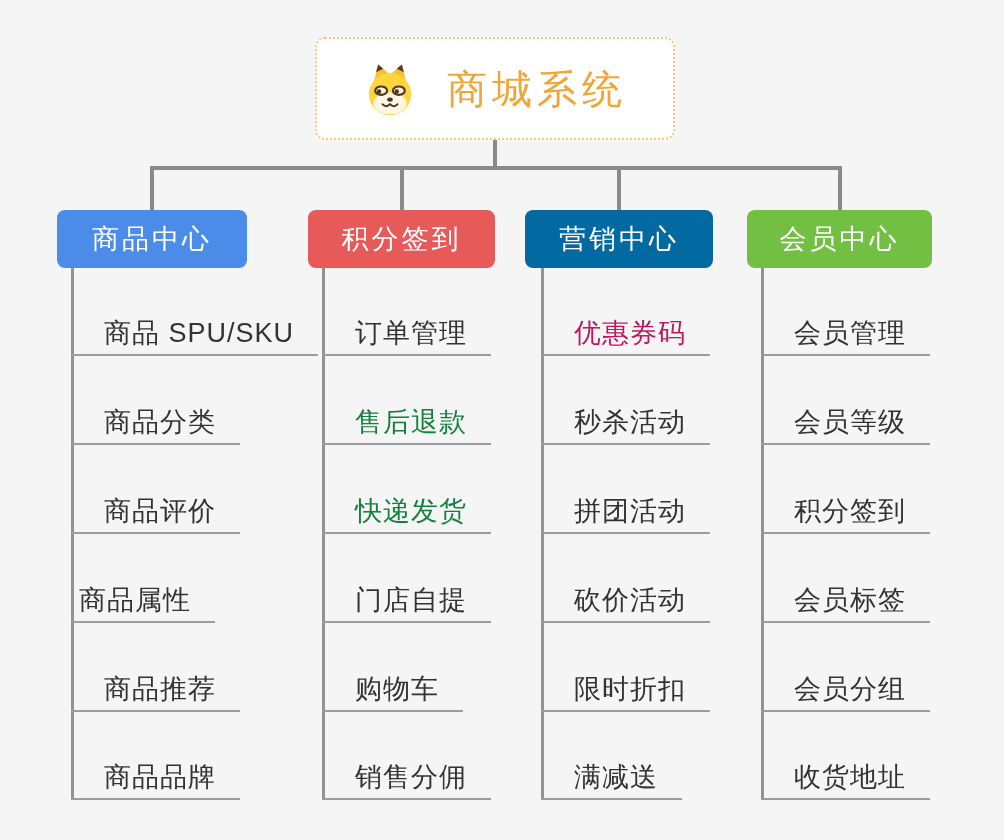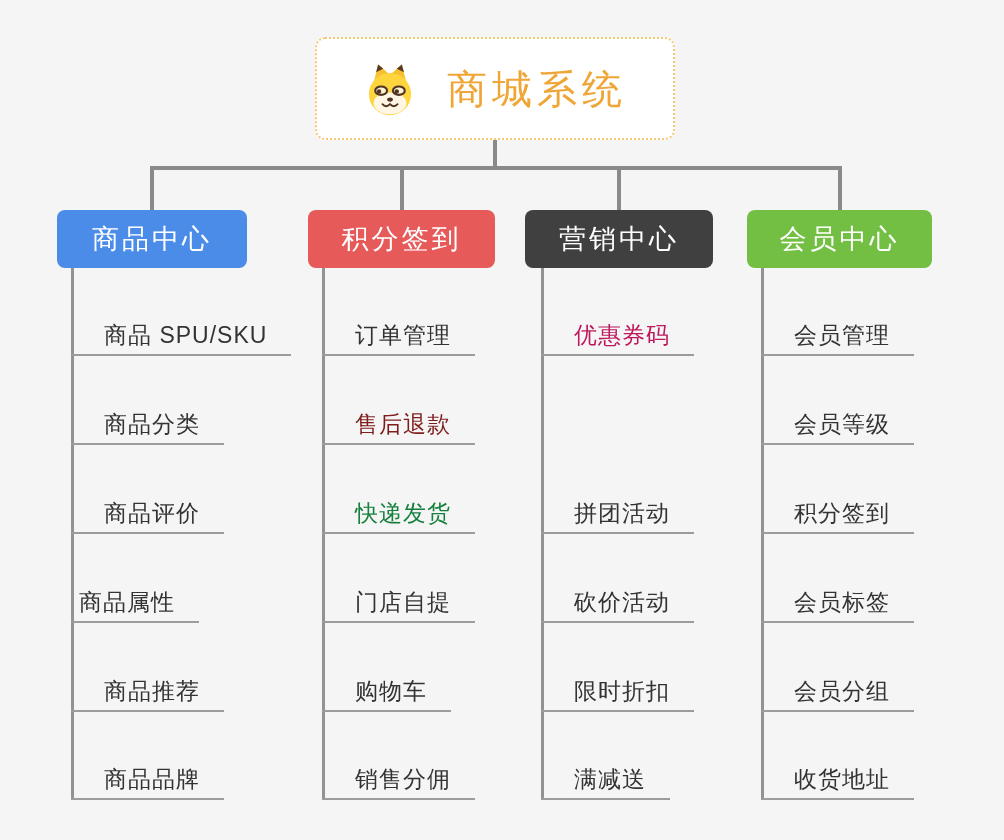--- a/index.html
+++ b/index.html
@@ -31,21 +31,21 @@
   .b4{left:747px;width:185px;}
 
   
   .spine{top:268px;width:3px;height:532px;}
   .s1{left:71px;} .s2{left:322px;} .s3{left:541px;} .s4{left:761px;}
 
   
   .item{position:absolute;height:38px;box-sizing:border-box;
         border-bottom:2px solid #9C9C9C;padding:0 24px 0 33px;
         display:flex;align-items:flex-end;white-space:nowrap;}
-  .item-label{font-size:23px;line-height:1;padding-bottom:7px;letter-spacing:1px;}
+  .item-label{font-size:27px;line-height:1;padding-bottom:7px;letter-spacing:1px;}
   .c1{left:71px;} .c2{left:322px;} .c3{left:541px;} .c4{left:761px;}
   .r1{top:318px;} .r2{top:407px;} .r3{top:496px;} .r4{top:585px;} .r5{top:674px;} .r6{top:762px;}
 </style>
 </head>
 <body>
 
 <div id="canvas" style="background-color: rgb(245, 245, 245);">
 
   <div class="root" style="background-color: rgb(255, 255, 255); border-color: rgb(248, 199, 115);">
     <svg class="root-icon" viewBox="0 0 64 64">
@@ -71,21 +71,21 @@
   <div class="line drop d2" style="background-color: rgb(138, 138, 138);"></div>
   <div class="line drop d3" style="background-color: rgb(138, 138, 138);"></div>
   <div class="line drop d4" style="background-color: rgb(138, 138, 138);"></div>
 
   <div class="branch b1" style="background-color: rgb(74, 140, 232);">
     <span class="branch-label">商品中心</span>
   </div>
   <div class="branch b2" style="background-color: rgb(230, 90, 90);">
     <span class="branch-label">积分签到</span>
   </div>
-  <div class="branch b3" style="background-color: #404040; text-align: center;">
+  <div class="branch b3" style="background-color: #0369a1; text-align: center;">
     <span class="branch-label">营销中心</span>
   </div>
   <div class="branch b4" style="background-color: rgb(114, 191, 68);">
     <span class="branch-label">会员中心</span>
   </div>
 
   <div class="line spine s1" style="background-color: rgb(146, 146, 146);"></div>
   <div class="line spine s2" style="background-color: rgb(146, 146, 146);"></div>
   <div class="line spine s3" style="background-color: rgb(146, 146, 146);"></div>
   <div class="line spine s4" style="background-color: rgb(146, 146, 146);"></div>
@@ -106,37 +106,40 @@
     <span class="item-label" style="color: rgb(51, 51, 51);">商品推荐</span>
     </div>
   <div class="item c1 r6" style="border-color: rgb(156, 156, 156); align-items: flex-end;">
     <span class="item-label" style="color: rgb(51, 51, 51);">商品品牌</span>
     </div>
 
   <div class="item c2 r1" style="border-color: rgb(156, 156, 156);">
     <span class="item-label" style="color: rgb(51, 51, 51);">订单管理</span>
     </div>
   <div class="item c2 r2" style="border-color: rgb(156, 156, 156);">
-    <span class="item-label" style="color: #7f1d1d;">售后退款</span>
+    <span class="item-label" style="color: #15803d;">售后退款</span>
     </div>
   <div class="item c2 r3" style="border-color: rgb(156, 156, 156);">
     <span class="item-label" style="color: #15803d;">快递发货</span>
     </div>
   <div class="item c2 r4" style="border-color: rgb(156, 156, 156);">
     <span class="item-label" style="color: rgb(51, 51, 51);">门店自提</span>
     </div>
   <div class="item c2 r5" style="border-color: rgb(156, 156, 156);">
     <span class="item-label" style="color: rgb(51, 51, 51);">购物车</span>
     </div>
   <div class="item c2 r6" style="border-color: rgb(156, 156, 156);">
     <span class="item-label" style="color: rgb(51, 51, 51);">销售分佣</span>
     </div>
 
   <div class="item c3 r1" style="border-color: rgb(156, 156, 156);">
     <span class="item-label" style="color: #be185d;">优惠券码</span>
+    </div>
+  <div class="item c3 r2" style="border-color: rgb(156, 156, 156);">
+    <span class="item-label" style="color: rgb(51, 51, 51);">秒杀活动</span>
     </div>
   <div class="item c3 r3" style="border-color: rgb(156, 156, 156);">
     <span class="item-label" style="color: rgb(51, 51, 51);">拼团活动</span>
     </div>
   <div class="item c3 r4" style="border-color: rgb(156, 156, 156);">
     <span class="item-label" style="color: rgb(51, 51, 51);">砍价活动</span>
     </div>
   <div class="item c3 r5" style="border-color: rgb(156, 156, 156);">
     <span class="item-label" style="color: rgb(51, 51, 51);">限时折扣</span>
     </div>

